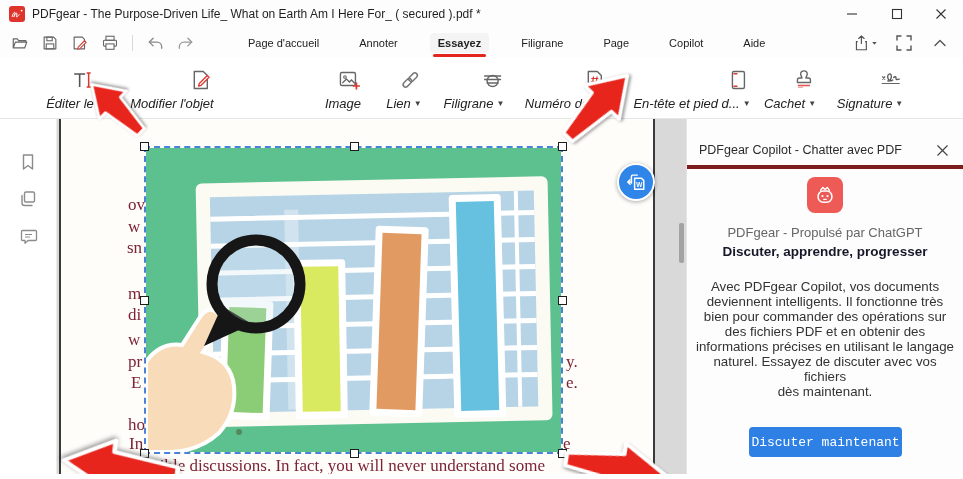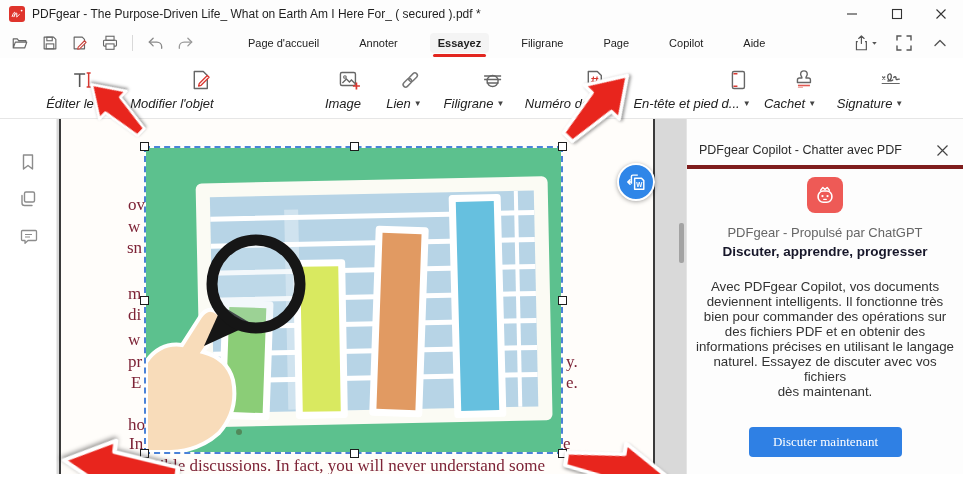--- a/index.html
+++ b/index.html
@@ -61,21 +61,21 @@
                   display:flex; align-items:center; padding:0 12px; }
   .panel-title { font-size:12.5px; color:#2b2b2b; flex:1; }
   .panel-close { width:18px; height:18px; display:flex; align-items:center; justify-content:center; color:#444; font-size:14px; }
   .copilot-icon { position:absolute; left:calc(50% - 18px); top:58px; width:36px; height:36px; background:#ee5a56; border-radius:8px;
                   display:flex; align-items:center; justify-content:center; }
   .copilot-sub { position:absolute; top:106px; width:100%; text-align:center; font-size:13px; color:#666; }
   .copilot-tag { position:absolute; top:125px; width:100%; text-align:center; font-size:13.5px; font-weight:bold; color:#17172a; }
   .copilot-para { position:absolute; top:160px; left:8px; right:8px; text-align:center; font-size:13.3px; color:#333;
                   line-height:15px; white-space:pre-line; }
   .chat-btn { position:absolute; left:62px; top:308px; width:153px; height:30px; background:#2f80e4; color:#fff;
-              border:none; border-radius:4px; font-size:13px; font-family:Liberation Serif, serif; }
+              border:none; border-radius:4px; font-size:13px; font-family:Liberation Mono, monospace; }
 
   
   .arrow { position:absolute; width:100px; height:60px; z-index:50; pointer-events:none; }
   .arrow svg { filter: drop-shadow(1px 2px 2px rgba(0,0,0,.4)); overflow:visible; }
   .arrow-1 { left:66px; top:78px; transform:rotate(-136deg) scale(0.72); }
   .arrow-2 { left:548px; top:76px; transform:rotate(-46deg) scale(0.9); }
   .arrow-3 { left:70px; top:437px; transform:rotate(187deg) scale(1.2,0.95); }
   .arrow-4 { left:566px; top:437px; transform:rotate(9deg) scale(1.05,0.92); }
 
   svg { display:block; }

